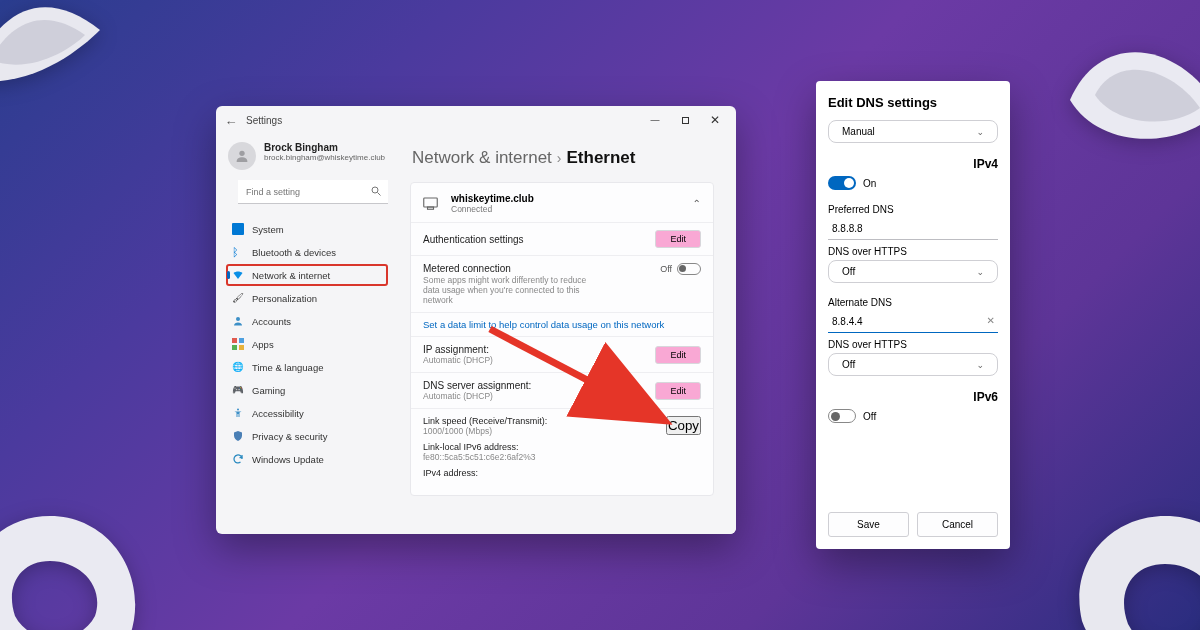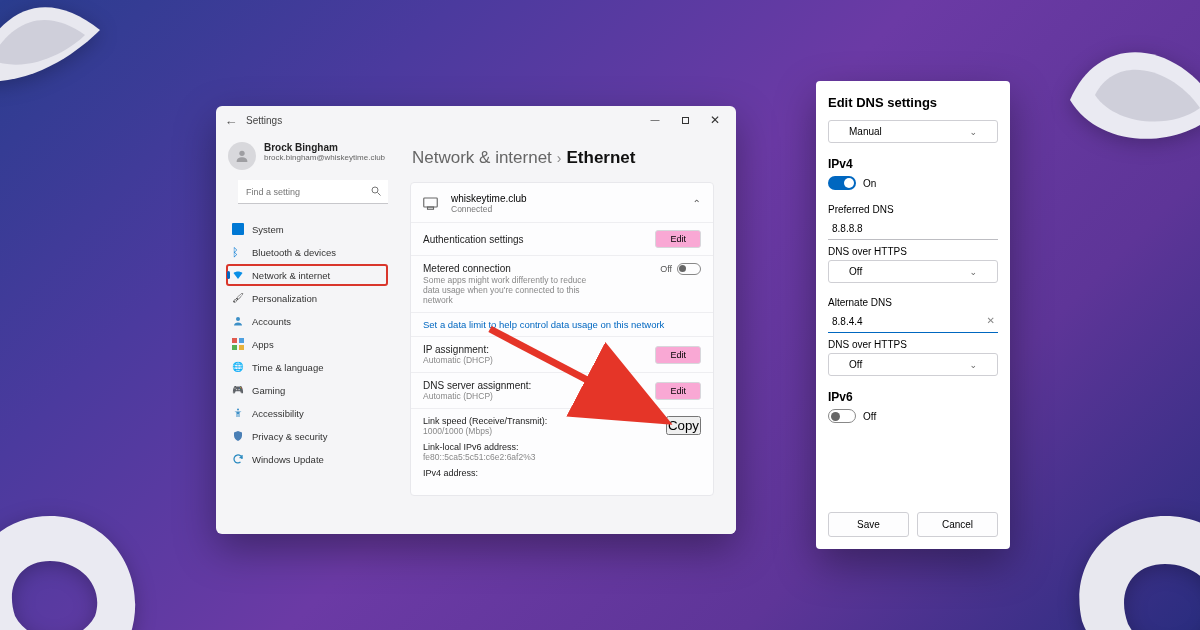--- a/index.html
+++ b/index.html
@@ -48,21 +48,21 @@
   .navitem.sel::before { content:""; position:absolute; left:-1px; top:5px; bottom:5px; width:2.5px; background:#0067c0; border-radius:2px; }
 
   
   .main { flex:1; background:#f5f5f7; padding:8px 22px 0 12px; overflow:hidden; }
   .crumb { font-size:17px; color:#666; margin:6px 0 14px 2px; }
   .crumb .sep { margin:0 5px; color:#888; font-size:14px; }
   .crumb b { color:#111; font-weight:600; }
   .card { background:#fdfdfe; border:1px solid #e8e8ec; border-radius:4px; padding:10px 0; }
   .nethead { display:flex; align-items:center; padding:0 12px 8px 12px; }
   .nethead .nic { width:18px; height:14px; stroke:#666; fill:none; stroke-width:1.5; margin-right:10px; }
-  .nethead .nn { font-size:10px; font-weight:400; }
+  .nethead .nn { font-size:10px; font-weight:700; }
   .nethead .ns { font-size:8.5px; color:#777; }
   .nethead .chev { margin-left:auto; font-size:10px; color:#555; }
   .row { display:flex; align-items:center; padding:7px 12px; border-top:1px solid #eeeef1; }
   .row .lbl { font-size:10px; color:#222; }
   .row .sub { font-size:8.5px; color:#888; margin-top:1px; }
   .row .val { font-size:8.5px; color:#888; }
   .row .left { flex:1; }
   .row .btn { border:1px solid #d7d7db; background:#f9a8d4; font-size:9px; padding:3px 14px; border-radius:3px; }
   .row .tog { display:flex; align-items:center; gap:5px; }
   .row .tog span { font-size:9px; color:#555; }
@@ -74,23 +74,23 @@
   .kv .k { font-size:9px; color:#222; }
   .kv .v { font-size:8.5px; color:#888; }
 
   
   .dlg {
     position:absolute; left:816px; top:81px; width:194px; height:468px;
     background:#fff; border-radius:4px; box-shadow:0 15px 40px rgba(0,0,0,.35);
     padding:14px 12px 12px 12px; display:flex; flex-direction:column;
   }
   .dlg h3 { font-size:13px; font-weight:600; margin-bottom:10px; }
-  .dsel { border:1px solid #cfcfd4; border-radius:3px; padding:5px 20px; font-size:10px; display:flex; align-items:flex-end; }
+  .dsel { border:1px solid #cfcfd4; border-radius:8px; padding:5px 13px; font-size:10px; display:flex; align-items:flex-end; }
   .dsel .cv { margin-left:auto; font-size:9px; color:#666; }
-  .seclbl { font-size:12px; font-weight:600; margin:14px 0 5px 0; }
+  .seclbl { font-size:12px; font-weight:600; margin:14px 0 5px 0;text-align:right; }
   .togrow { display:flex; align-items:center; gap:7px; margin-bottom:8px; }
   .togon { width:28px; height:14px; background:#0067c0; border-radius:8px; position:relative; }
   .togon::after { content:""; width:10px; height:10px; background:#fff; border-radius:50%; position:absolute; right:2px; top:2px; }
   .togoff { width:28px; height:14px; border:1px solid #888; border-radius:8px; position:relative; }
   .togoff::after { content:""; width:9px; height:9px; background:#666; border-radius:50%; position:absolute; left:1.5px; top:1.5px; }
   .togrow span { font-size:10px; }
   .flbl { font-size:10px; margin:6px 0 3px 0; }
   .tin { border:none; border-bottom:1px solid #bdbdc2; padding:5px 4px; font-size:10px; width:100%; outline:none; }
   .tin.focus { border-bottom:1.5px solid #0067c0; }
   .tin-wrap { position:relative; }

